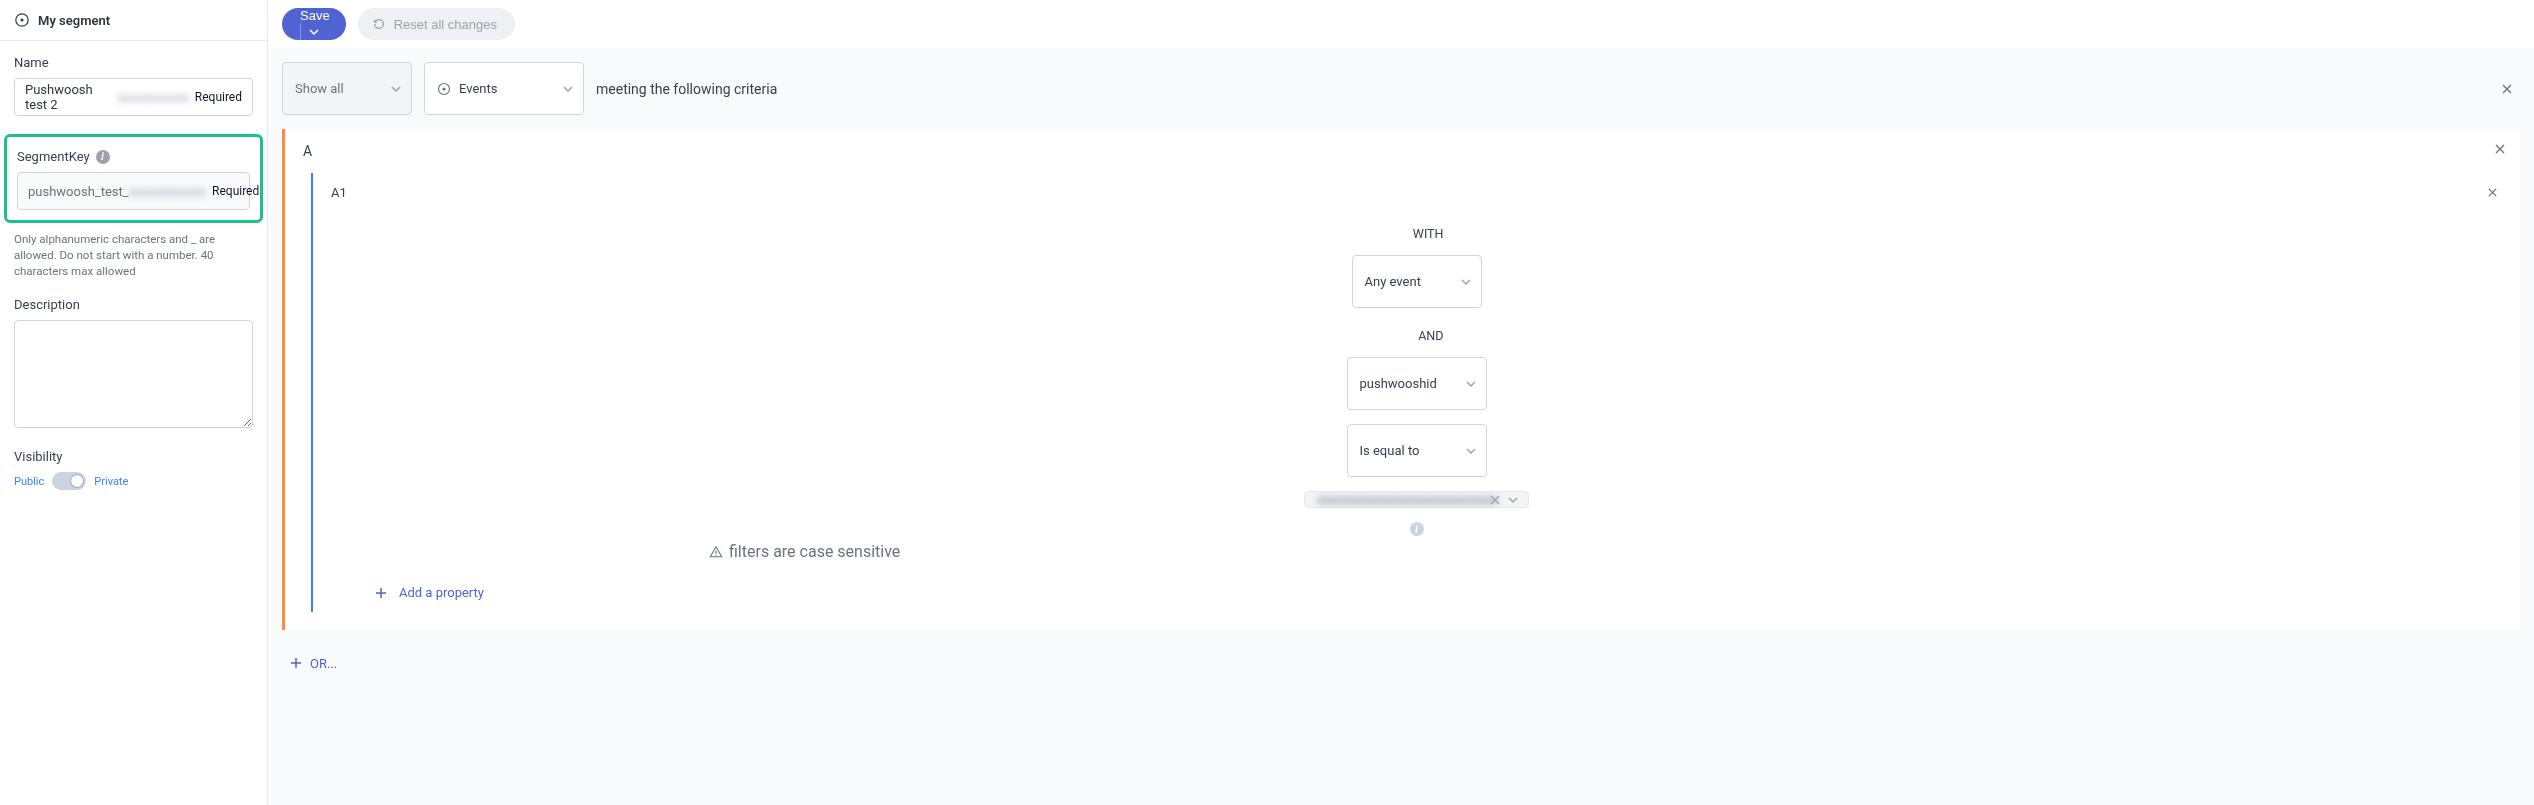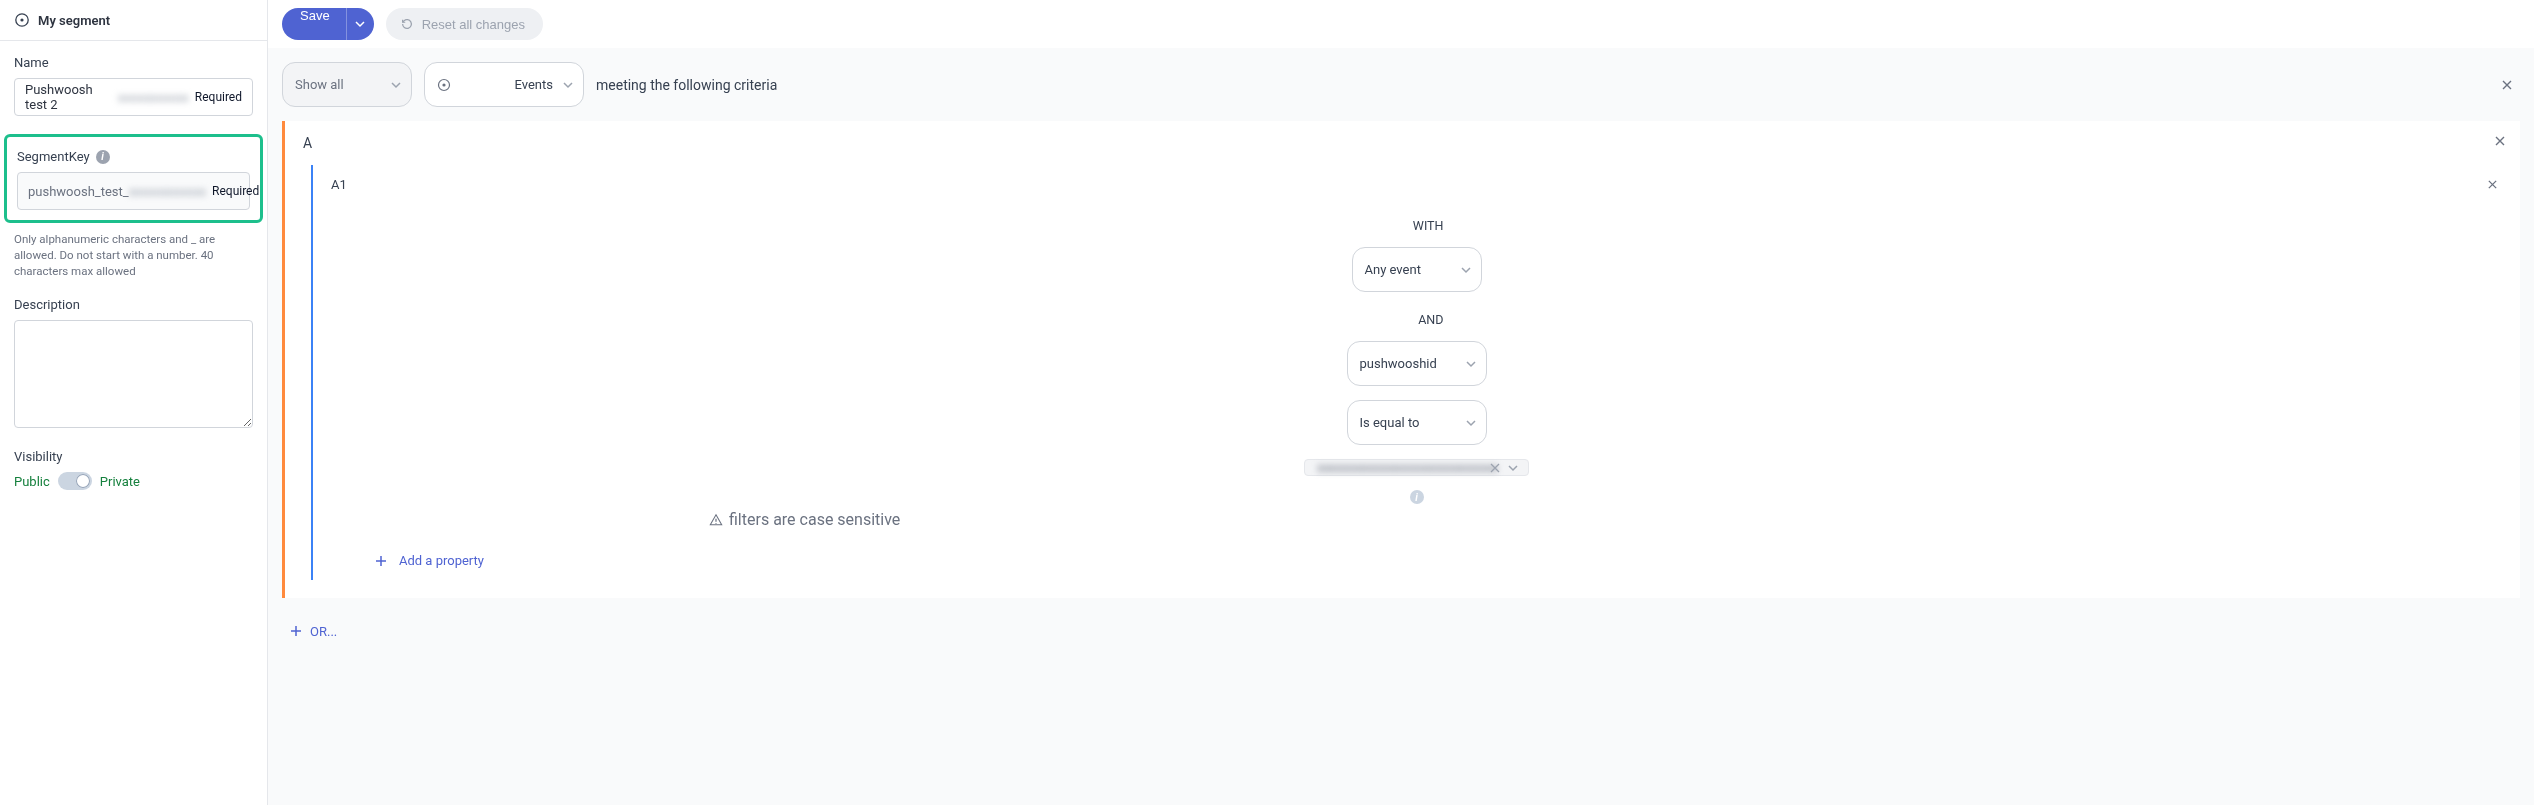--- a/index.html
+++ b/index.html
@@ -131,22 +131,24 @@
       padding: 8px 14px;
       background: #fff;
     }
     .btn-primary {
       background: #4f63d2;
       color: #fff;
       border: none;
       border-radius: 999px;
       height: 32px;
       display: inline-flex;
+      align-items: center;
       font-size: 13px;
       overflow: hidden;
+      flex-direction: column;
     }
     .btn-primary .lbl { padding: 0 16px 0 18px; }
     .btn-primary .drop {
       width: 28px;
       height: 100%;
       display: flex;
       align-items: center;
       justify-content: center;
       border-left: 1px solid rgba(255,255,255,0.3);
     }
@@ -165,22 +167,22 @@
     .criteria-bar {
       display: flex;
       align-items: center;
       gap: 12px;
       padding: 14px 14px;
       background: #f9fafb;
     }
     .select-box {
       background: #fff;
       border: 1px solid #d1d5db;
-      border-radius: 13px;
-      height: 45px;
+      border-radius: 4px;
+      height: 53px;
       display: inline-flex;
       align-items: center;
       padding: 0 30px 0 12px;
       position: relative;
       font-size: 13px;
       color: #374151;
       min-width: 130px;
     }
     .select-box.muted { background:#f3f4f6; color:#6b7280;}
     .select-box .chev {
@@ -345,21 +347,21 @@
     </div>
     <div class="hint-text">Only alphanumeric characters and _ are allowed. Do not start with a number. 40 characters max allowed</div>
 
     <div class="field-block" style="margin-top:18px;">
       <div class="field-label">Description</div>
       <textarea class="desc" style=""></textarea>
     </div>
 
     <div class="field-block">
       <div class="field-label">Visibility</div>
-      <div style="display:flex;align-items:center;font-size:13px;color:#15803d;">
+      <div style="display:flex;align-items:center;font-size:11px;color:#3b82f6;">
         <span>Public</span>
         <span class="switch"></span>
         <span>Private</span>
       </div>
     </div>
   </div>
 </aside>
 
 <main class="main">
 
@@ -383,21 +385,21 @@
 
   <div class="criteria-bar">
     <div class="select-box muted">
       <span>Show all</span>
       <span class="chev">
         <svg width="10" height="10" viewBox="0 0 10 10">
             <path d="M1 3l4 4 4-4" stroke="#9ca3af" stroke-width="1.5" fill="none"></path>
           </svg>
       </span>
     </div>
-    <div class="select-box" style="min-width:160px;justify-content:space-between;">
+    <div class="select-box" style="min-width:160px;">
       <span class="circ-icon" style="margin-right:8px;">
         <svg width="14" height="14" viewBox="0 0 14 14" fill="none" stroke="#6b7280" stroke-width="1.2">
             <circle cx="7" cy="7" r="5.5"></circle>
             <circle cx="7" cy="7" r="1.6" fill="#6b7280" stroke="none"></circle>
           </svg>
       </span>
       <span>Events</span>
       <span class="chev">
         <svg width="10" height="10" viewBox="0 0 10 10">
             <path d="M1 3l4 4 4-4" stroke="#9ca3af" stroke-width="1.5" fill="none"></path>

